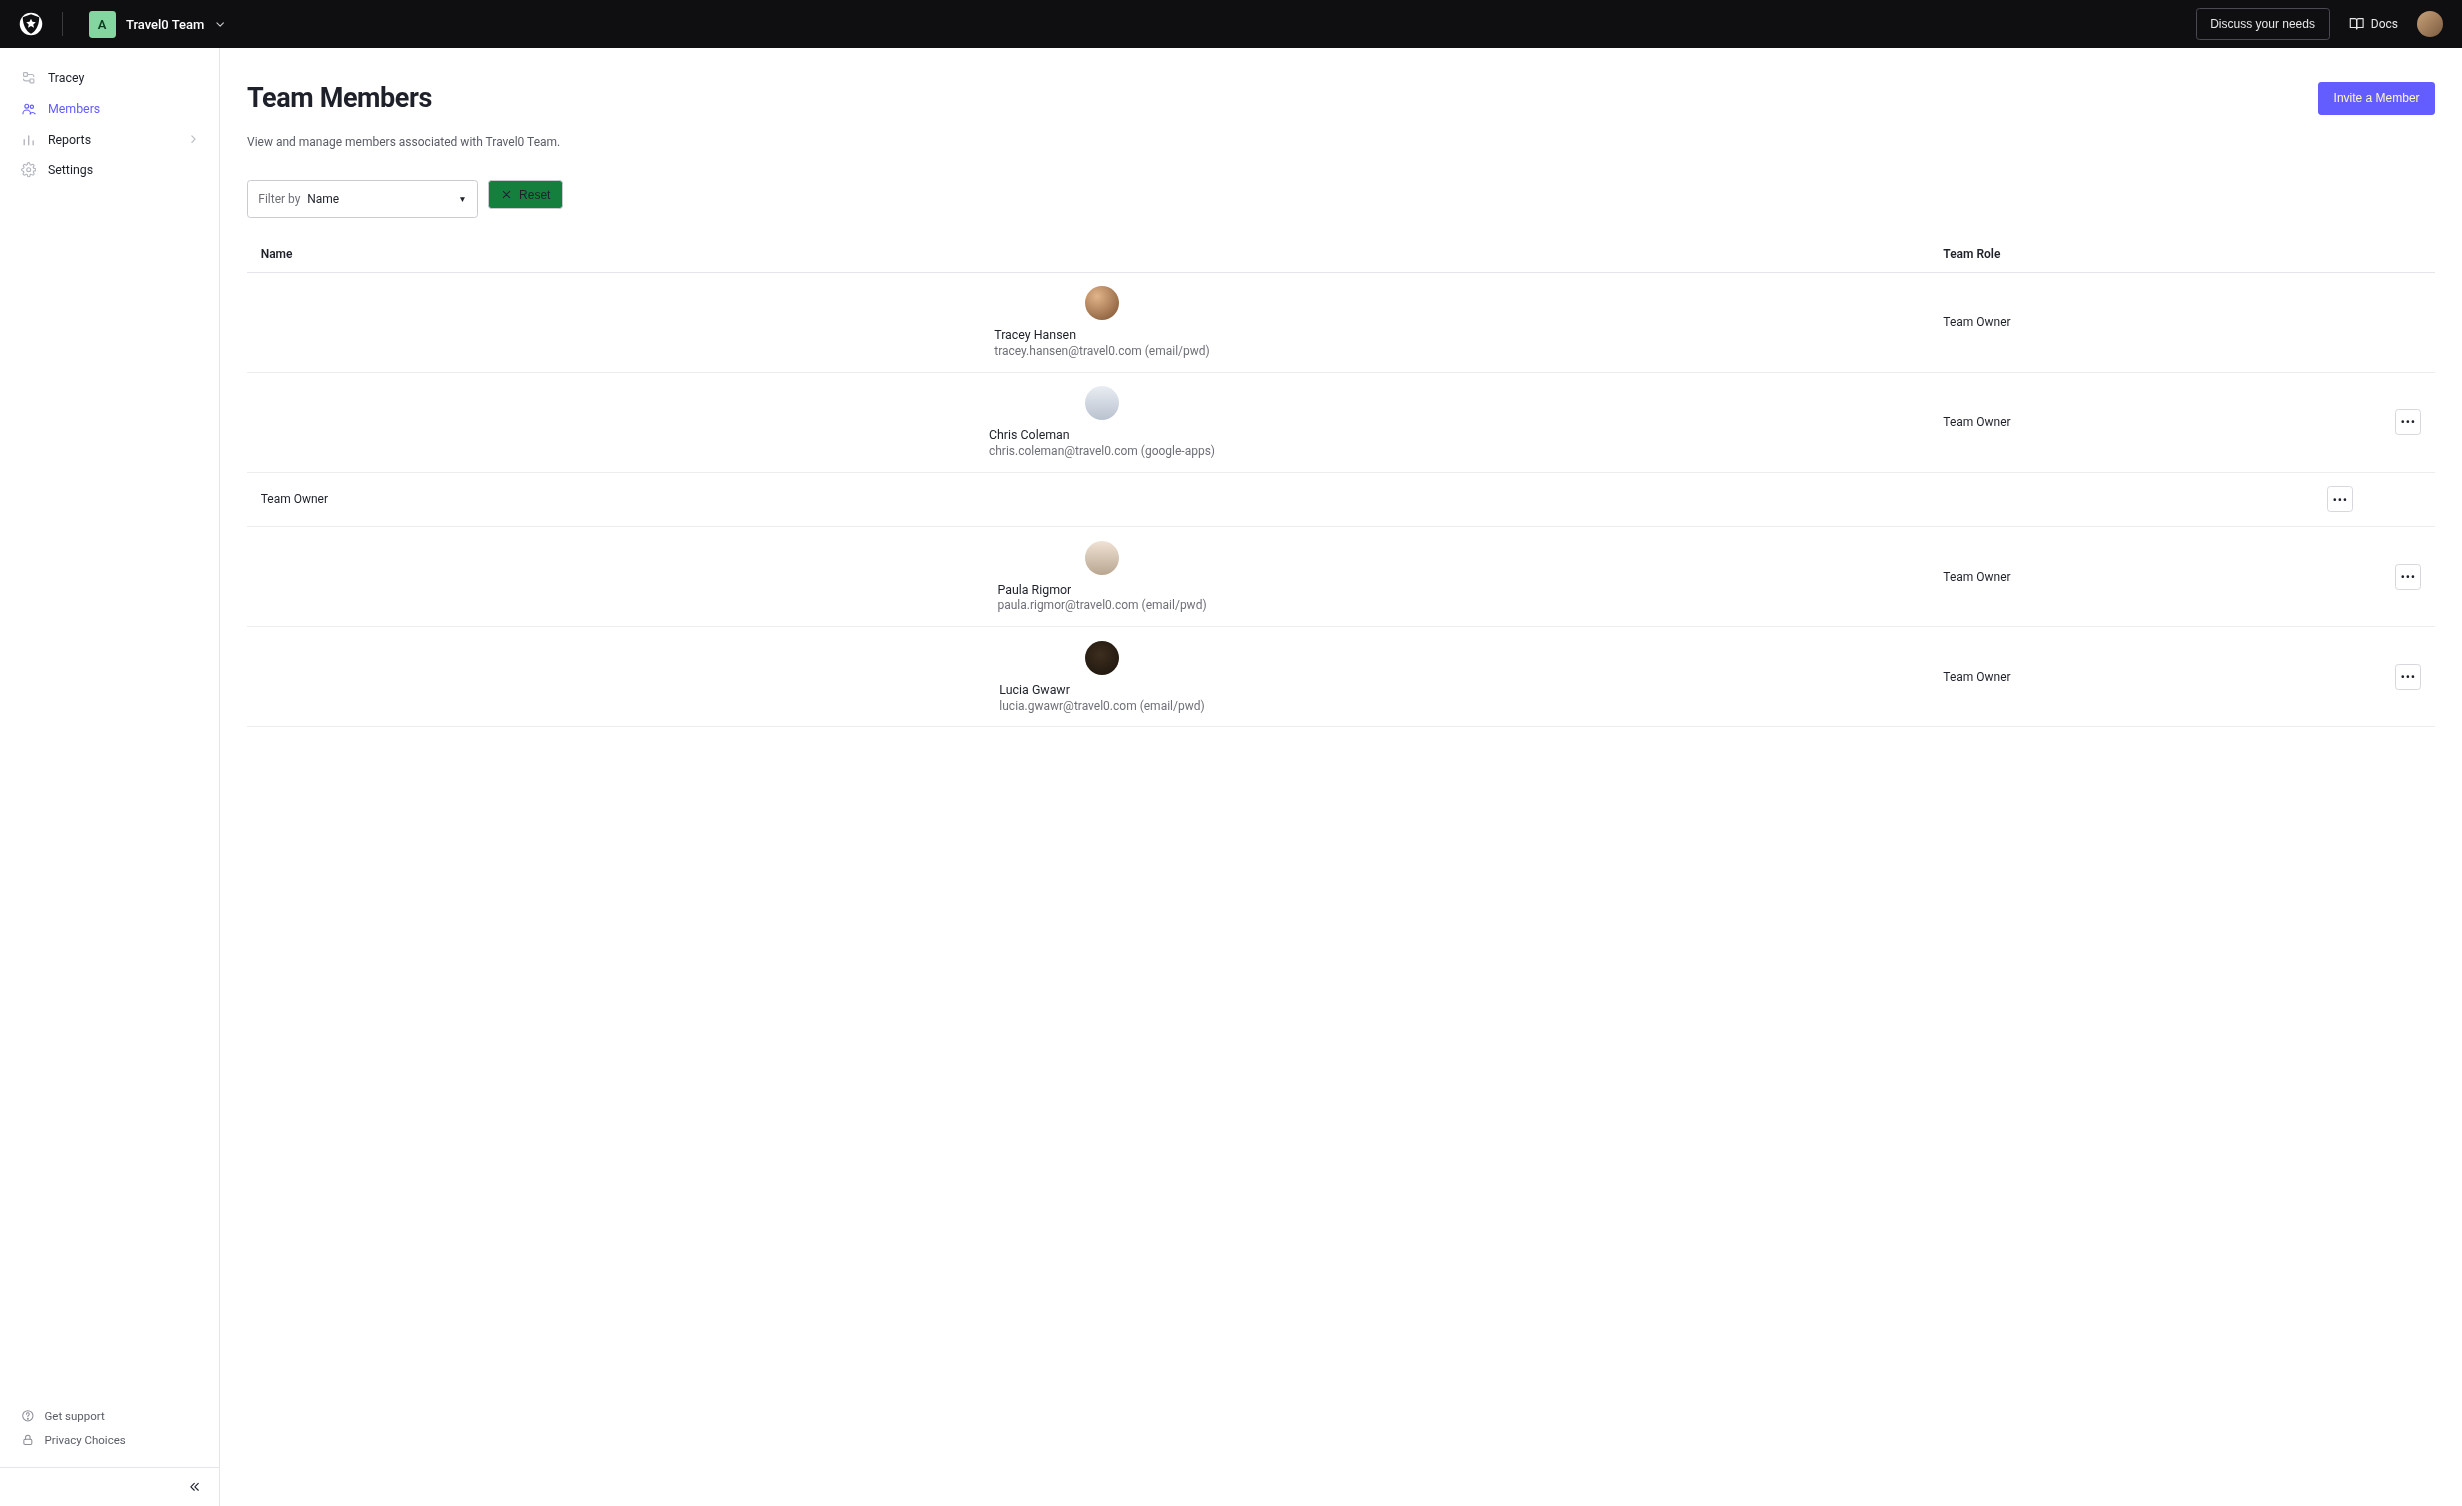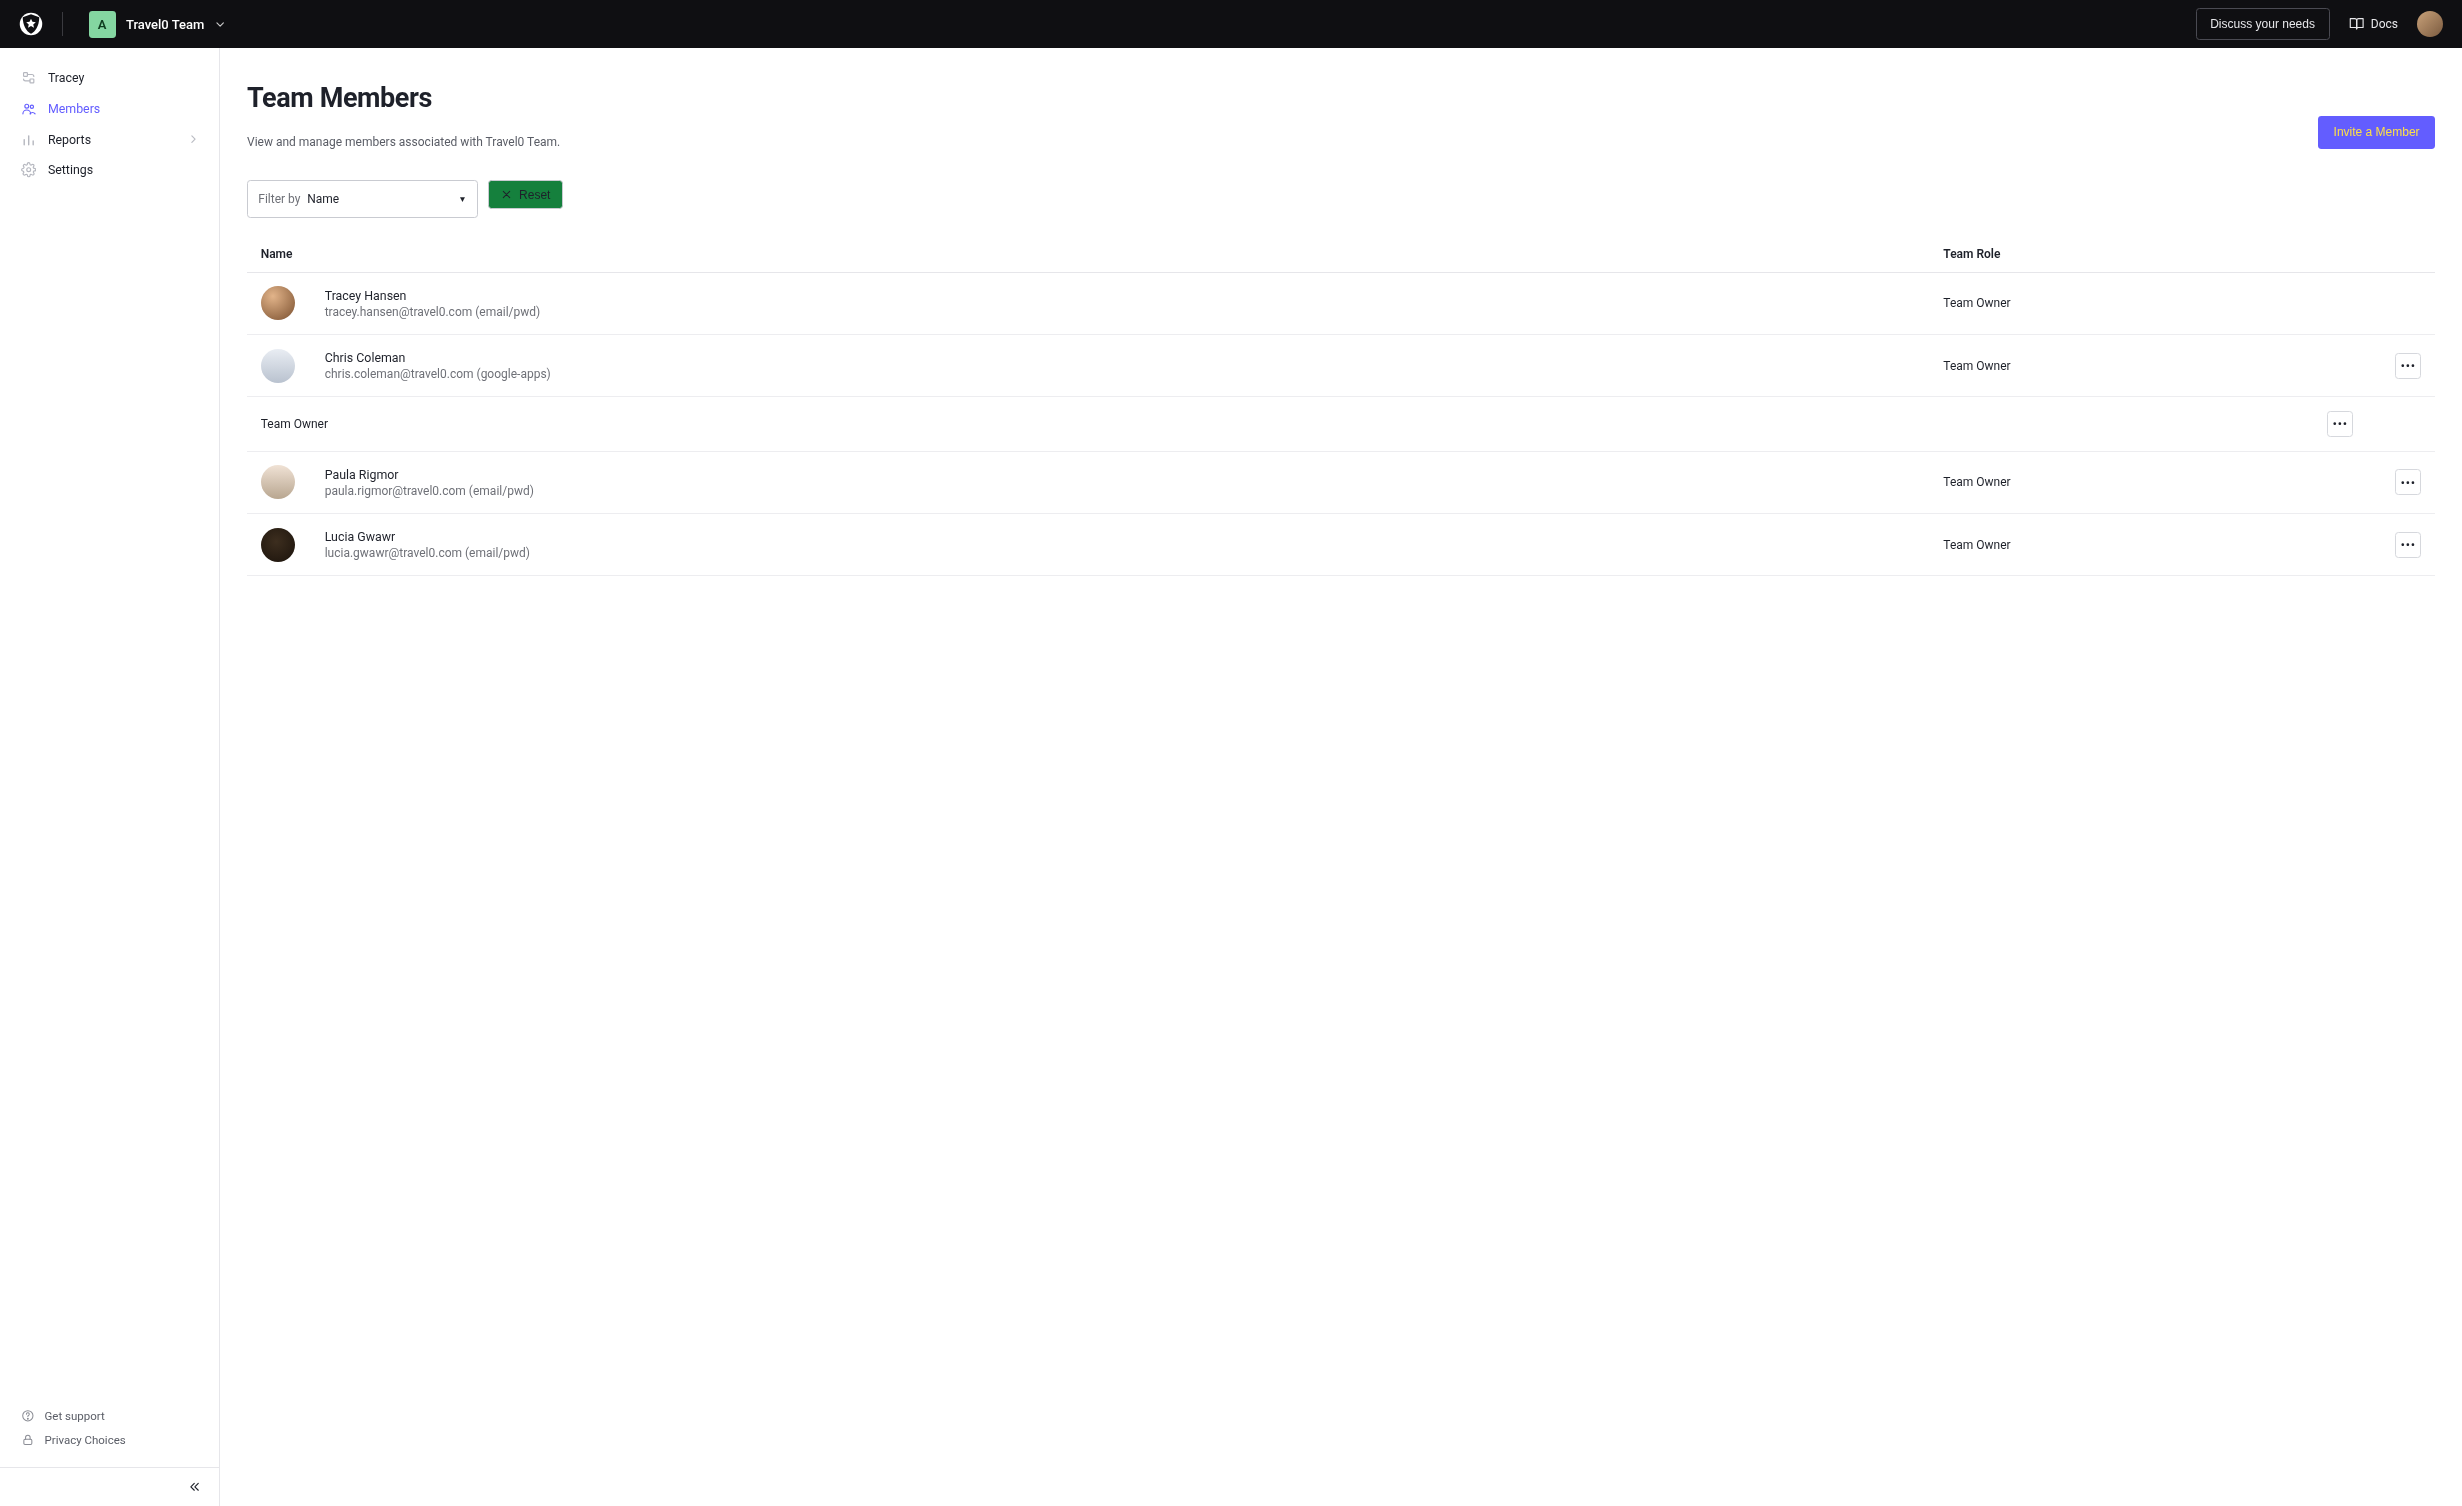--- a/index.html
+++ b/index.html
@@ -82,22 +82,22 @@
     border-top: 0.9px solid #e6e6ea;
     padding: 12px 17px; display: flex; justify-content: flex-end;
   }
   .collapse-btn { cursor: pointer; color:#1e212a; }
 
   .main { flex: 1; padding: 34px 27px; overflow: auto; }
   .page-header { display: flex; align-items: flex-start; justify-content: space-between; margin-bottom: 31px; }
   .page-title { font-size: 27px; font-weight: 700; letter-spacing: -0.4px; margin-bottom: 21px; }
   .page-subtitle { color: #5a5d66; font-size: 12px; }
   .btn-primary {
-    background: #635dff; color: #fde047; border: none;
-    padding: 9.4px 15.4px; border-radius: 3.4px; font-size: 12px; font-weight: 500; cursor: pointer; margin-top: 34px;
+    background: #635dff; color: #fef9c3; border: none;
+    padding: 9.4px 15.4px; border-radius: 3.4px; font-size: 12px; font-weight: 500; cursor: pointer;
   }
 
   
   .controls { display: flex; gap: 10.3px; margin-bottom: 19px; }
   .search-wrap {
     flex: 1; position: relative;
     border: 0.9px solid #c9cbd1; border-radius: 3.4px;
     display: flex; align-items: center; padding: 0 10.3px; height: 29px; max-width: 598px;
   }
   .search-wrap input {
@@ -127,21 +127,21 @@
   }
   .tbl-head {
     border-bottom: 0.9px solid #e6e6ea;
     padding-top: 10.3px; padding-bottom: 10.3px;
     color: #1e212a; font-weight: 600; font-size: 12px;
   }
   .tbl-row {
     border-bottom: 0.9px solid #ededf0;
     padding-top: 13.7px; padding-bottom: 13.7px;
   }
-  .cell-name { display: flex; align-items: center; gap: 30px; }
+  .cell-name { display: flex; align-items: center; gap: 7px; flex-direction: column; }
   .row-avatar { width: 34px; height: 34px; border-radius: 50%; background:#d3d6db; flex:none; }
   .av1 { background: radial-gradient(circle at 35% 30%, #e2b48a, #7a4f2e); }
   .av2 { background: linear-gradient(180deg,#e9edf3,#b9c2cf); }
   .av3 { background: radial-gradient(circle at 40% 35%, #d7b38a, #5a3f24); }
   .av4 { background: linear-gradient(180deg,#f0e2d5,#b8a690); }
   .av5 { background: radial-gradient(circle at 45% 40%, #3d2e1f, #1a120b); }
   .name-col .n { font-size: 12.4px; color:#1e212a; }
   .name-col .e { font-size: 12px; color:#6f7178; margin-top:1.7px; }
   .role { font-size: 12px; color:#1e212a; }
   .row-actions { display:flex; justify-content:flex-end; }

